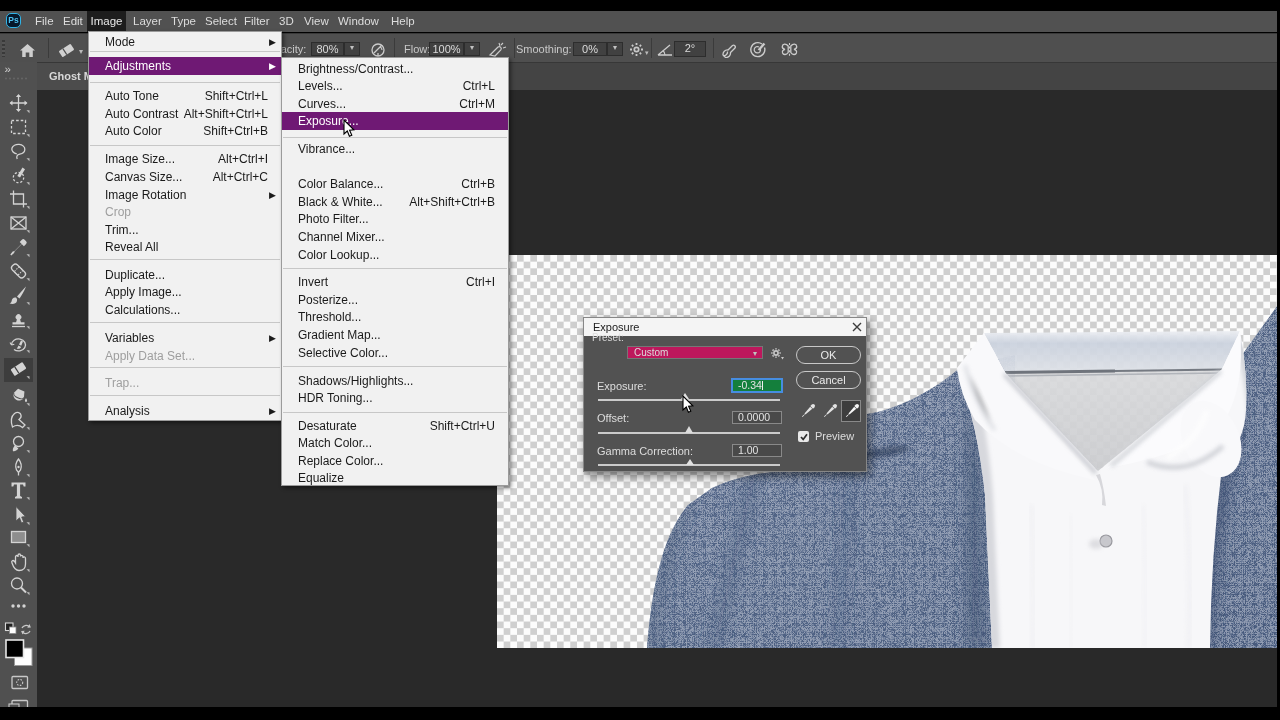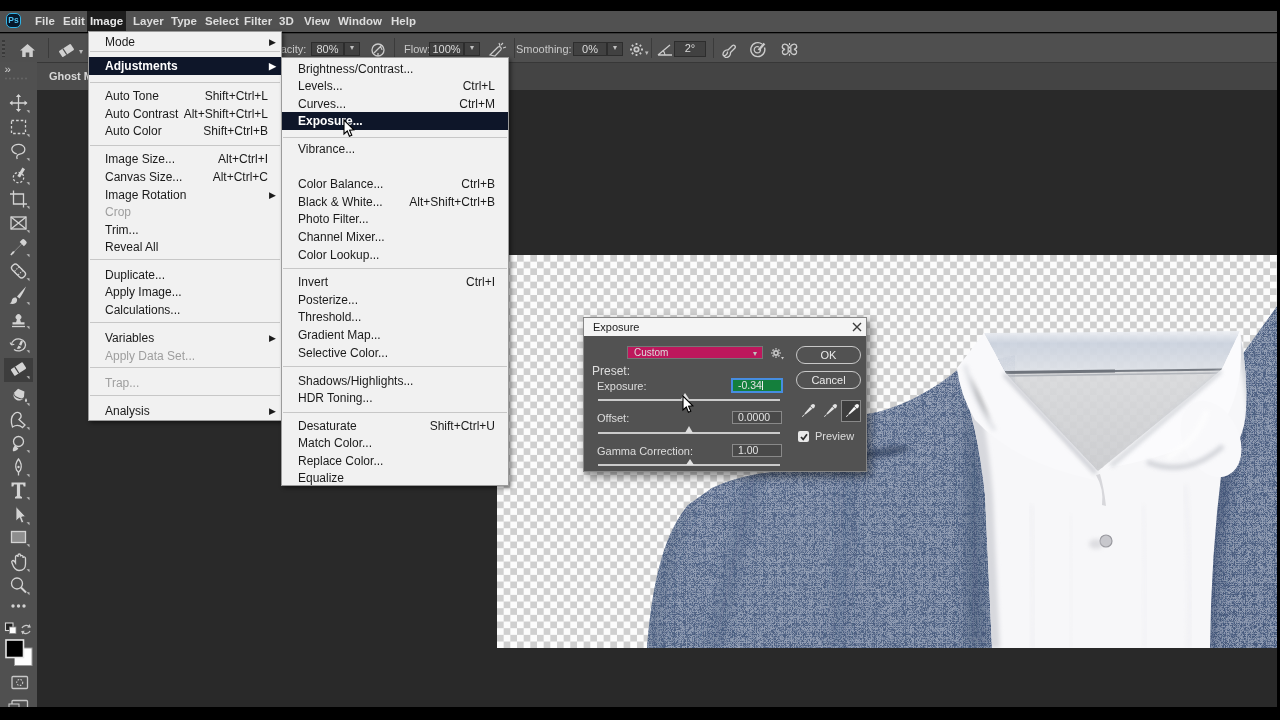--- a/index.html
+++ b/index.html
@@ -1,21 +1,21 @@
 <!DOCTYPE html>
 <html><head>
 <meta charset="utf-8">
 <style>
   * { margin:0; padding:0; box-sizing:border-box; }
   html,body { width:1280px; height:720px; overflow:hidden; background:#000; }
   body { font-family:"Liberation Sans", sans-serif; position:relative; opacity:0.999; }
   .abs { position:absolute; }
   
   #menubar { left:0; top:11px; width:1280px; height:21px; background:#525252; }
-  .mitem { position:absolute; top:0; height:21px; line-height:21px; color:#dedede; font-size:11.5px;font-weight:bold; }
+  .mitem { position:absolute; top:0; height:21px; line-height:21px; color:#dedede; font-size:11.5px; }
   #mimage { left:87px; width:39px; background:#1e1e1e; text-align:center; color:#e8e8e8; }
   #pslogo { position:absolute; left:6px; top:2px; width:15px; height:15px; border:1.5px solid #31b4e8; border-radius:5px; background:#07182b; color:#4fc1f0; font-size:8.5px; font-weight:bold; text-align:center; line-height:12px; }
   #optbar { left:0; top:33px; width:1280px; height:29px; background:#505050; border-top:1px solid #3a3a3a; }
   .obox { position:absolute; background:#424242; border:1px solid #2e2e2e; color:#dcdcdc; font-size:11px; text-align:center; }
   .olabel { position:absolute; color:#c9c9c9; font-size:11px; }
   .osep { position:absolute; top:4px; width:1px; height:20px; background:#3c3c3c; }
   #tabbar { left:0; top:62px; width:1280px; height:28px; background:#454545; border-top:1px solid #383838; }
   #tab { position:absolute; left:37px; top:0; width:183px; height:28px; background:#4d4d4d; color:#dadada; font-size:11px; font-weight:bold; line-height:26px; padding-left:12px; }
   #toolbar { left:0; top:62px; width:37px; height:648px; background:#515151; }
   #canvasbg { left:37px; top:90px; width:1243px; height:617px; background:#2a2a2a; }
@@ -27,21 +27,21 @@
   #topbar { left:0; top:0; width:1280px; height:11px; background:#000; }
   
   .menu { position:absolute; background:#f2f2f2; border:1px solid #9c9c9c; box-shadow:2px 2px 4px rgba(0,0,0,.45); font-size:12px; color:#1b1b1b; }
   #menu1 { left:88px; top:31px; width:194px; height:390px; }
   #menu2 { left:281px; top:57px; width:228px; height:429px; }
   .mi { position:absolute; left:0; width:100%; height:18px; line-height:18px; }
   .mi .lab { position:absolute; left:16px; }
   .mi .sc { position:absolute; right:13px; }
   .mi .arr { position:absolute; right:5px; font-size:9px; }
   .mi.dis { color:#9f9f9f; }
-  .mi.hi { background:#0f172a; color:#fff;font-weight:bold; }
+  .mi.hi { background:#701a75; color:#fff; }
   .msep { position:absolute; left:1px; right:1px; height:1px; background:#c8c8c8; }
   
   #dlg { left:583px; top:317px; width:284px; height:155px; background:#535353; border:1px solid #888; box-shadow:3px 4px 9px rgba(0,0,0,.5); }
   #dlgtitle { position:absolute; left:0; top:0; width:100%; height:18px; background:#f5f5f5; color:#1d1d1d; font-size:11px; line-height:18px; padding-left:9px; }
   .dlab { position:absolute; color:#dedede; font-size:11px; }
   .dinput { position:absolute; width:50px; height:13px; background:#4a4a4a; border:1px solid #8a8a8a; color:#e4e4e4; font-size:10.5px; line-height:11px; padding-left:5px; }
   .dbtn { position:absolute; left:212px; width:65px; height:18px; border:1px solid #c9c9c9; border-radius:9px; color:#ececec; font-size:11px; text-align:center; line-height:16px; }
   .track { position:absolute; height:1.5px; background:#cccccc; left:14px; width:182px; }
 </style>
 </head>
@@ -491,21 +491,21 @@
     <div class="msep" style="top:79px"></div>
     <div class="msep" style="top:210px"></div>
     <div class="msep" style="top:308px"></div>
     <div class="msep" style="top:353.5px"></div>
   </div>
   <div class="abs" id="dlg">
     <div id="dlgtitle">Exposure</div>
     <svg style="position:absolute;left:267px;top:3px" width="12" height="12" viewBox="0 0 12 12">
       <path d="M2,2 L10,10 M10,2 L2,10" stroke="#3d3d3d" stroke-width="1.4"></path>
     </svg>
-    <div class="dlab" style="left:8px;top:46px;font-size:12px">Preset:</div>
+    <div class="dlab" style="left:8px;top:14px;font-size:10px">Preset:</div>
     <div style="position:absolute;left:43px;top:28px;width:136px;height:13px;background:#be185d;border:1px solid #777;color:#dedede;font-size:10px;line-height:11px;padding-left:6px">Custom<span style="position:absolute;right:5px;top:1px;font-size:8px;color:#c2c2c2">▾</span></div>
     <svg style="position:absolute;left:186px;top:29px" width="14" height="13" viewBox="0 0 14 13">
       <g fill="#c9c9c9">
         <circle cx="6" cy="6" r="2.1" fill="none" stroke="#c9c9c9" stroke-width="1.6"></circle>
         <g stroke="#c9c9c9" stroke-width="1.6">
           <path d="M6,1.2 V2.6 M6,9.4 V10.8 M1.2,6 H2.6 M9.4,6 H10.8 M2.6,2.6 l1,1 M9.4,9.4 l-1,-1 M9.4,2.6 l-1,1 M2.6,9.4 l1,-1"></path>
         </g>
         <path d="M11,10 l3,0 l-1.5,2.4 z"></path>
       </g>
     </svg>

